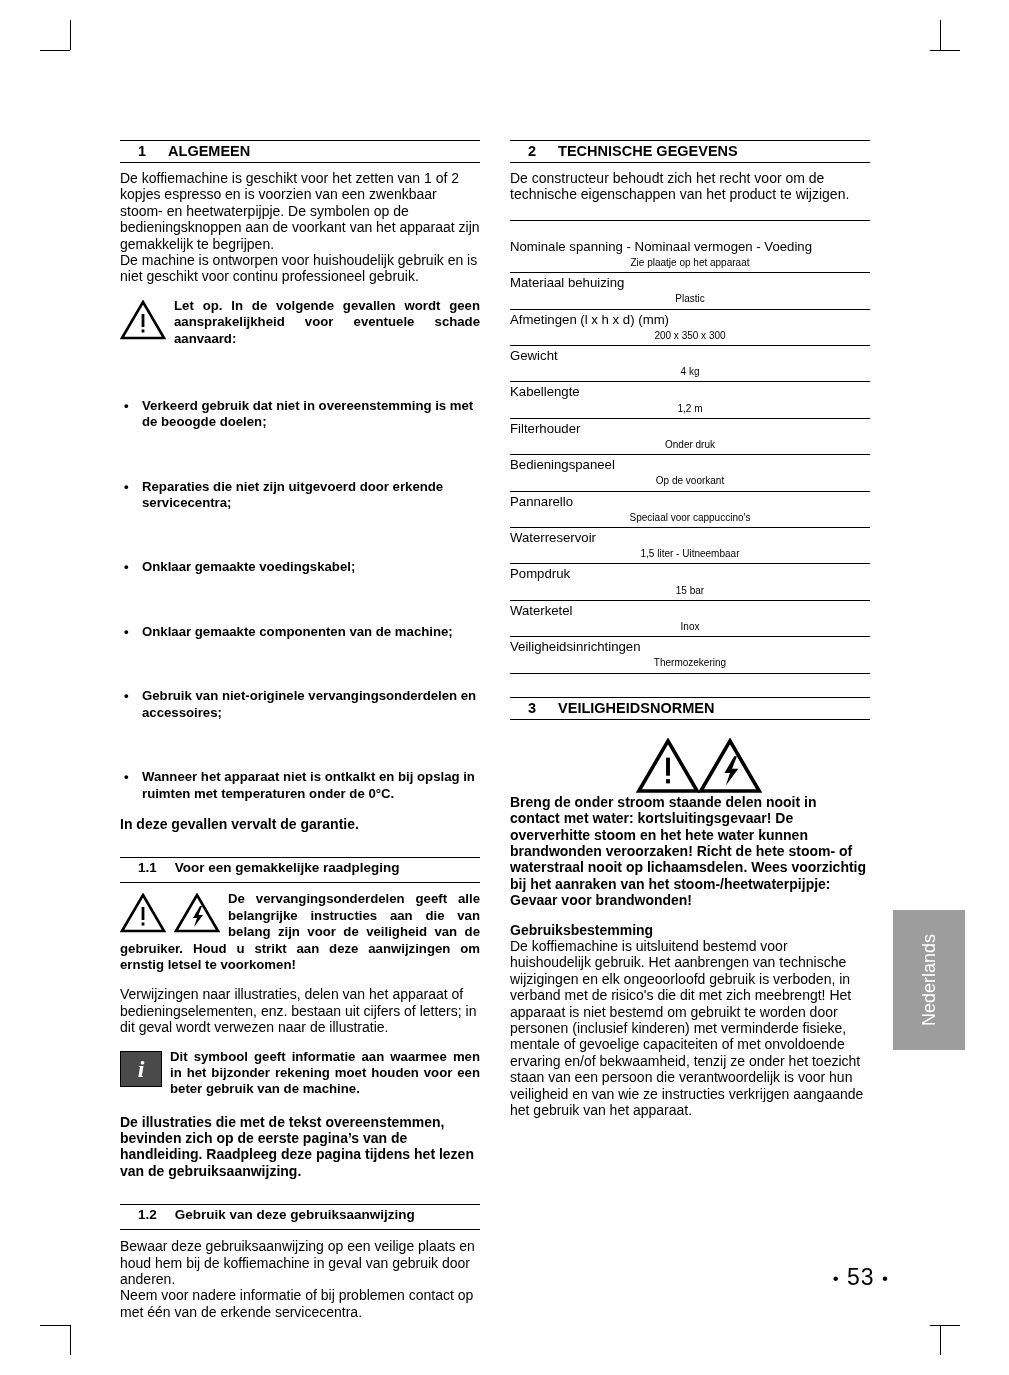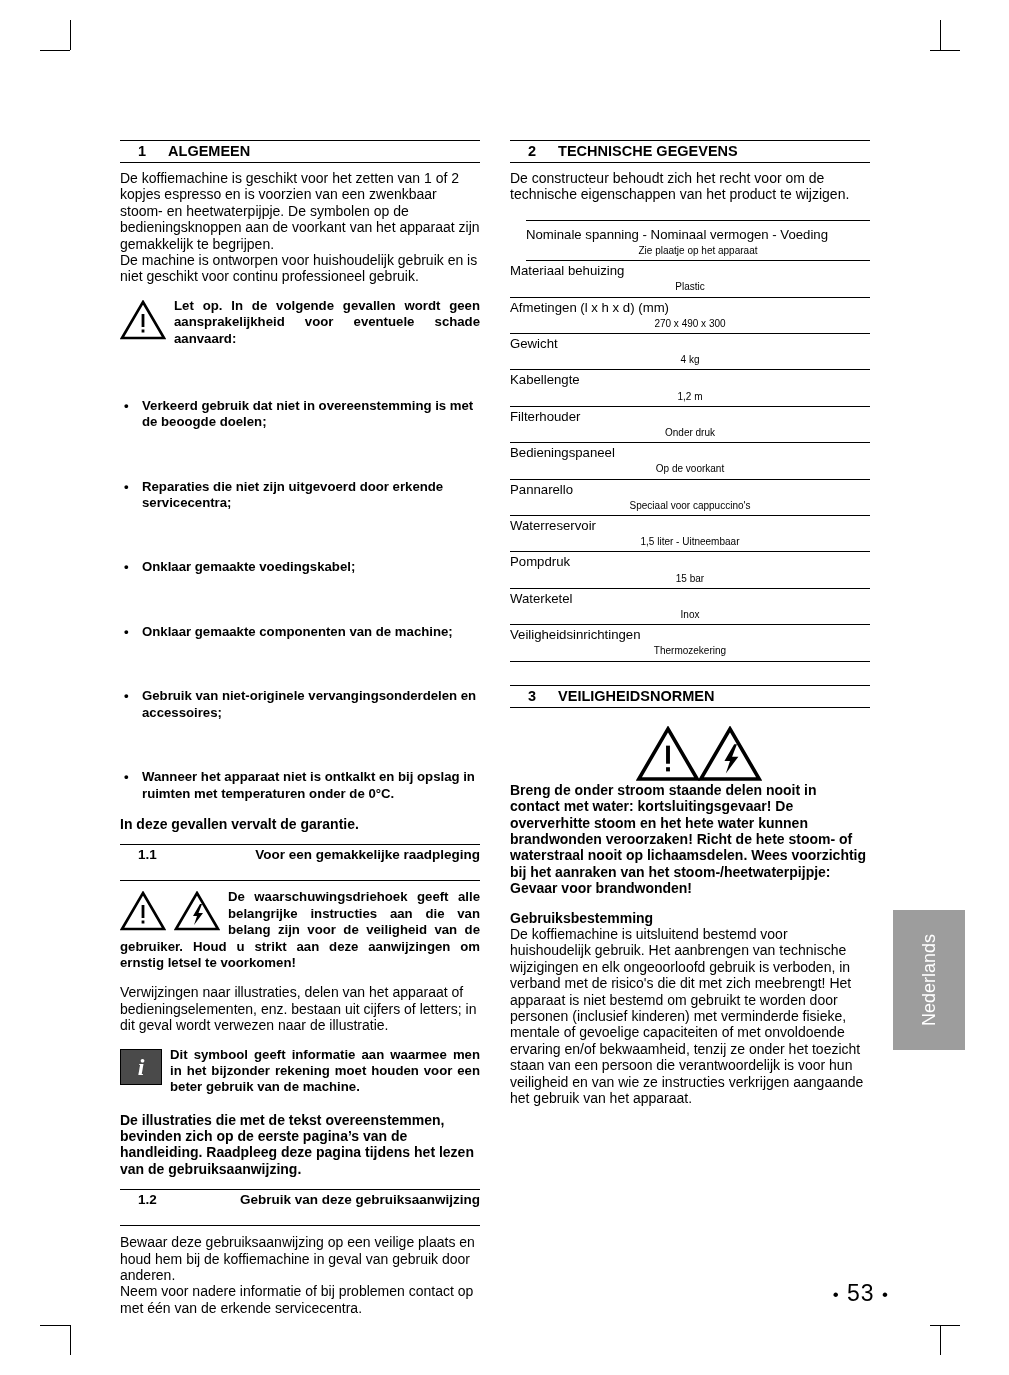--- a/index.html
+++ b/index.html
@@ -54,25 +54,24 @@
     margin-bottom: 7px;
     display: flex;
     gap: 22px;
   }
   .sec-head .num { padding-left: 18px; }
   .sub-head {
     border-top: 1px solid #000;
     border-bottom: 1px solid #000;
     font-weight: bold;
     font-size: 13.5px;
-    padding: 2px 0 18px 0;
-    margin: 12px 0 8px 0;
+    padding: 2px 0 7px 0;
+    margin: 25px 0 8px 0;
     display: flex;
     gap: 18px;
-    justify-content: space-between;
   }
   .sub-head .num { padding-left: 18px; }
 
   p, .txt {
     font-size: 14px;
     line-height: 16.4px;
     margin: 0 0 0 0;
   }
   .sp { height: 13px; }
   .sp-sm { height: 8px; }
@@ -149,21 +148,21 @@
 
   
   .spec {
     margin-top: 4px;
   }
   .spec-row {
     border-bottom: 1px solid #000;
     padding-bottom: 1px;
     margin-bottom: 2px;
   }
-  .spec-row:first-child { border-top: 1px solid #000; padding-top: 6px; margin-left: 16px;}
+  .spec-row:first-child { border-top: 1px solid #000; padding-top: 18px;}
   .spec-label {
     font-size: 13.2px;
     line-height: 16.2px;
   }
   .spec-value {
     font-size: 10px;
     line-height: 16.2px;
     text-align: center;
   }
 
@@ -184,21 +183,21 @@
     white-space: nowrap;
     color: #ffffff;
     font-size: 18px;
     font-weight: normal;
   }
 
   
   .pagenum {
     position: absolute;
     right: 120px;
-    bottom: 68px;
+    bottom: 84px;
     font-size: 23px;
     letter-spacing: 1px;
   }
   .pagenum .dot { font-size: 17px; vertical-align: middle; }
 
   .twotri {
     text-align: center;
     margin: 18px 0 16px 0;
   }
   .twotri .tri { margin: 0 6px; }
@@ -266,21 +265,21 @@
             <rect x="21.6" y="14" width="2.8" height="13" fill="#000"></rect>
             <rect x="21.6" y="29.5" width="2.8" height="3" fill="#000"></rect>
           </svg>
         </span>
         <span class="tri warn-float">
           <svg width="46" height="40" viewBox="0 0 46 40">
             <polygon points="23,2 44,38 2,38" fill="none" stroke="#000" stroke-width="2.6"></polygon>
             <polygon points="26,13 19,25 23,25 20,34 29,22 24.5,22 28,13" fill="#000"></polygon>
           </svg>
         </span>
-        <div class="warn-text">De waarschuwingsdriehoek geeft alle belangrijke instructies aan die van belang zijn voor de veiligheid van de gebruiker. Houd u strikt aan deze aanwijzingen om ernstig letsel te voorkomen!</div>
+        <div class="warn-text">De vervangingsonderdelen geeft alle belangrijke instructies aan die van belang zijn voor de veiligheid van de gebruiker. Houd u strikt aan deze aanwijzingen om ernstig letsel te voorkomen!</div>
       </div>
 
       <div class="sp"></div>
       <p>Verwijzingen naar illustraties, delen van het apparaat of bedieningselementen, enz. bestaan uit cijfers of letters; in dit geval wordt verwezen naar de illustratie.</p>
       <div class="sp"></div>
 
       <div class="warnblock">
         <span class="info-icon">
             <span>i</span>
           </span>
@@ -315,21 +314,21 @@
         <div class="spec-row">
           <div class="spec-label">Nominale spanning - Nominaal vermogen - Voeding</div>
           <div class="spec-value">Zie plaatje op het apparaat</div>
         </div>
         <div class="spec-row">
           <div class="spec-label">Materiaal behuizing</div>
           <div class="spec-value">Plastic</div>
         </div>
         <div class="spec-row">
           <div class="spec-label">Afmetingen (l x h x d) (mm)</div>
-          <div class="spec-value">270 x 490 x 300</div>
+          <div class="spec-value">200 x 350 x 300</div>
         </div>
         <div class="spec-row">
           <div class="spec-label">Gewicht</div>
           <div class="spec-value">4 kg</div>
         </div>
         <div class="spec-row">
           <div class="spec-label">Kabellengte</div>
           <div class="spec-value">1,2 m</div>
         </div>
         <div class="spec-row">

